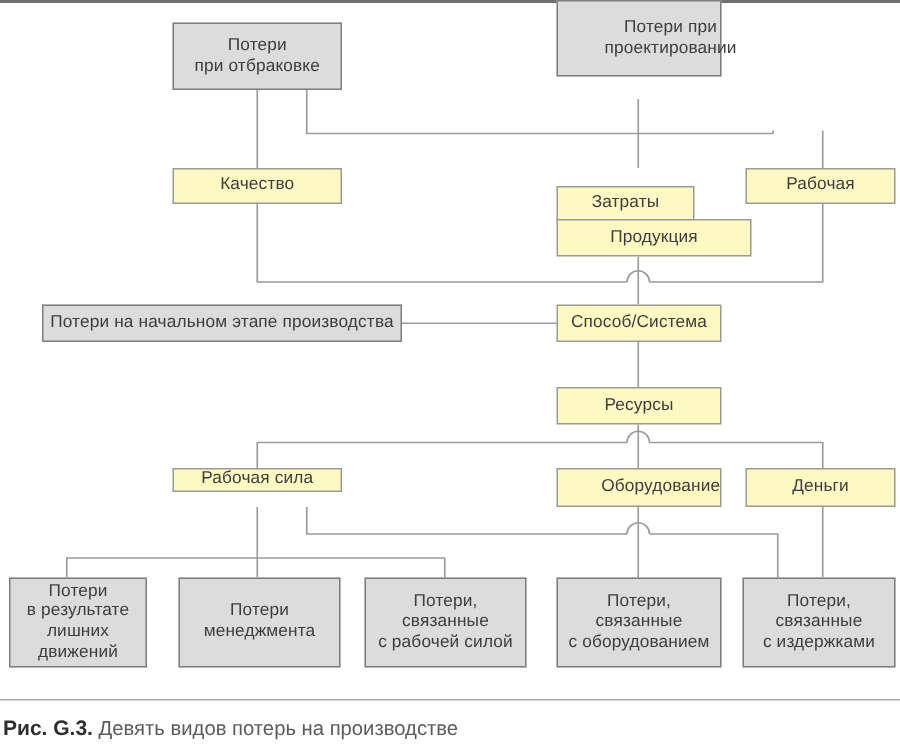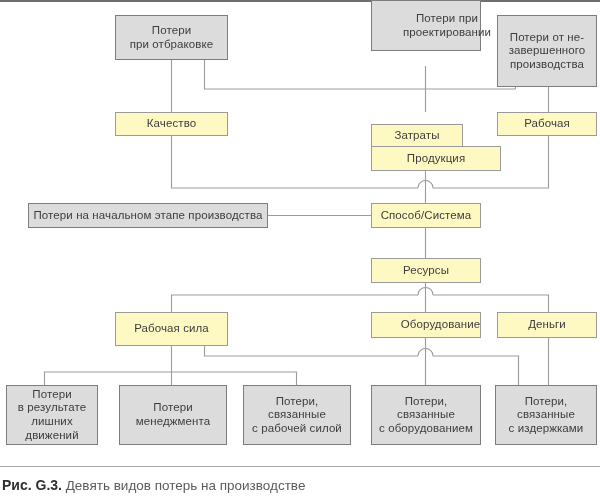--- a/index.html
+++ b/index.html
@@ -133,39 +133,36 @@
 
     <path d="M548.5 338 L548.5 385"></path>
   </svg>
 
   <div class="node shaded" style="left:115px; top:15px; width:113px; height:45px;">Потери
 при отбраковке</div>
 
   <div class="node shaded" style="left:371px; top:0; width:110px; height:51px;padding-left:45px;">Потери при
 проектировании</div>
 
-  <div class="node shaded" style="left:497px; top:15px; width:100px; height:72px;">Потери от не-
-завершенного
-производства</div>
 
   <div class="node plain" style="left:115px; top:112px; width:113px; height:24px;">Качество</div>
 
   <div class="node plain" style="left:371px; top:124px; width:92px; height:24px;">Затраты</div>
 
   <div class="node plain" style="left:497px; top:112px; width:100px; height:24px;">Рабочая</div>
 
   <div class="node plain" style="left:371px; top:146px; width:130px; height:25px;">Продукция</div>
 
   <div class="node shaded" style="left:28px; top:203px; width:240px; height:25px;">Потери на начальном этапе производства</div>
 
   <div class="node plain" style="left:371px; top:203px; width:110px; height:25px;">Способ/Система</div>
 
   <div class="node plain" style="left:371px; top:258px; width:110px; height:25px;">Ресурсы</div>
 
-  <div class="node plain" style="left:115px; top:312px; width:113px; height:34px;">Рабочая сила</div>
+  <div class="node plain" style="left:115px; top:312px; width:113px; height:16px;">Рабочая сила</div>
 
   <div class="node plain" style="left:371px; top:312px; width:110px; height:26px;padding-left:32px;">Оборудование</div>
 
   <div class="node plain" style="left:497px; top:312px; width:100px; height:26px;">Деньги</div>
 
   <div class="node shaded" style="left:6px; top:385px; width:92px; height:60px;">Потери
 в результате
 лишних
 движений</div>
 

